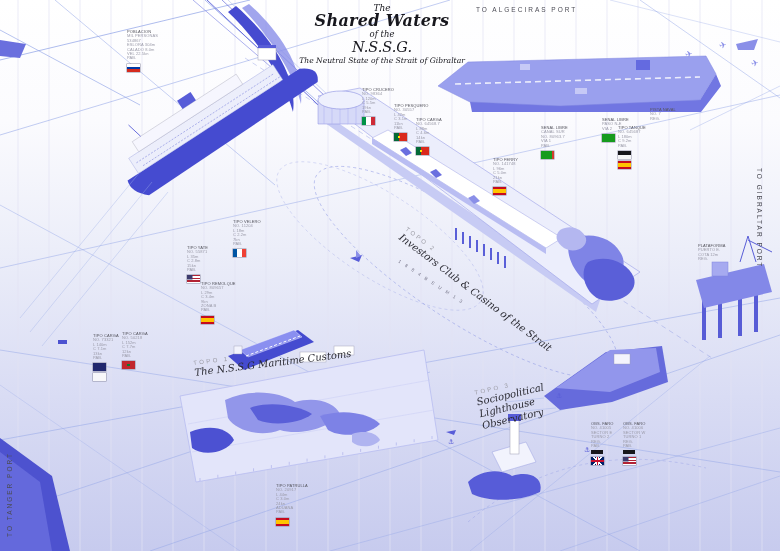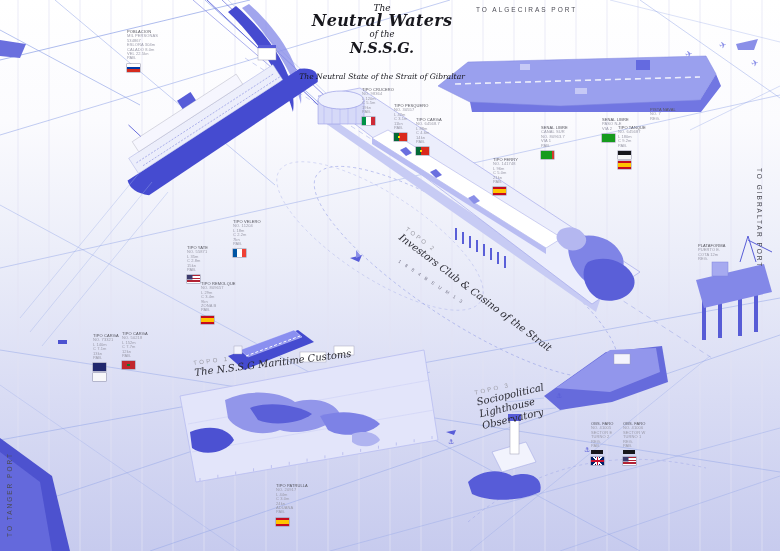--- a/index.html
+++ b/index.html
@@ -6,22 +6,22 @@
   #stage{position:relative;width:780px;height:551px;overflow:hidden;
          background:linear-gradient(to bottom,#ffffff 0%,#fbfbfe 22%,#eceef9 45%,#d9dcf4 72%,#c7cbee 100%);
          font-family:"Liberation Sans","DejaVu Sans",sans-serif;}
   svg{position:absolute;left:0;top:0;display:block;}
   
   .title-block{position:absolute;left:282px;top:4px;width:200px;text-align:center;color:#17171d;
                font-family:"DejaVu Serif","Liberation Serif",serif;font-style:italic;line-height:1.05;}
   .t-pre{font-size:9px;}
   .t-main{font-size:16px;font-weight:700;letter-spacing:.3px;}
   .t-mid{font-size:8.5px;}
-  .t-acr{font-size:14.5px;font-weight:700;margin-top:1px;}
-  .t-sub{font-size:7.6px;margin-top:18px;}
+  .t-acr{font-size:14.5px;font-weight:400;margin-top:1px;}
+  .t-sub{font-size:7.6px;margin-top:2px;}
   
   .portlabel{position:absolute;font-size:6.5px;letter-spacing:2px;color:#4c4c55;white-space:nowrap;}
   .pl-alg{left:476px;top:6px;}
   .pl-gib{left:756px;top:168px;writing-mode:vertical-rl;}
   .pl-tan{left:6px;top:452px;writing-mode:vertical-rl;transform:rotate(180deg);}
   
   .topo{position:absolute;transform-origin:0 0;}
   .topo .tag{font-size:6px;letter-spacing:2.4px;color:#9b9ba4;margin-bottom:1px;}
   .topo .name{font-family:"DejaVu Serif","Liberation Serif",serif;font-style:italic;
               font-size:10px;color:#2b2b33;line-height:1.18;white-space:nowrap;}
@@ -270,21 +270,21 @@
 
     <g fill="#5a5fd8" font-size="7">
       <text x="556" y="398">⚓</text>
       <text x="584" y="452">⚓</text>
       <text x="448" y="444">⚓</text>
     </g>
   </svg>
 
   <div class="title-block">
     <div class="t-pre">The</div>
-    <div class="t-main">Neutral Waters</div>
+    <div class="t-main">Shared Waters</div>
     <div class="t-mid">of the</div>
     <div class="t-acr">N.S.S.G.</div>
     <div class="t-sub">The Neutral State of the Strait of Gibraltar</div>
   </div>
 
   <div class="portlabel pl-alg">TO ALGECIRAS PORT</div>
   <div class="portlabel pl-gib">TO GIBRALTAR PORT</div>
   <div class="portlabel pl-tan">TO TANGER PORT</div>
 
   <div class="topo topo1">

